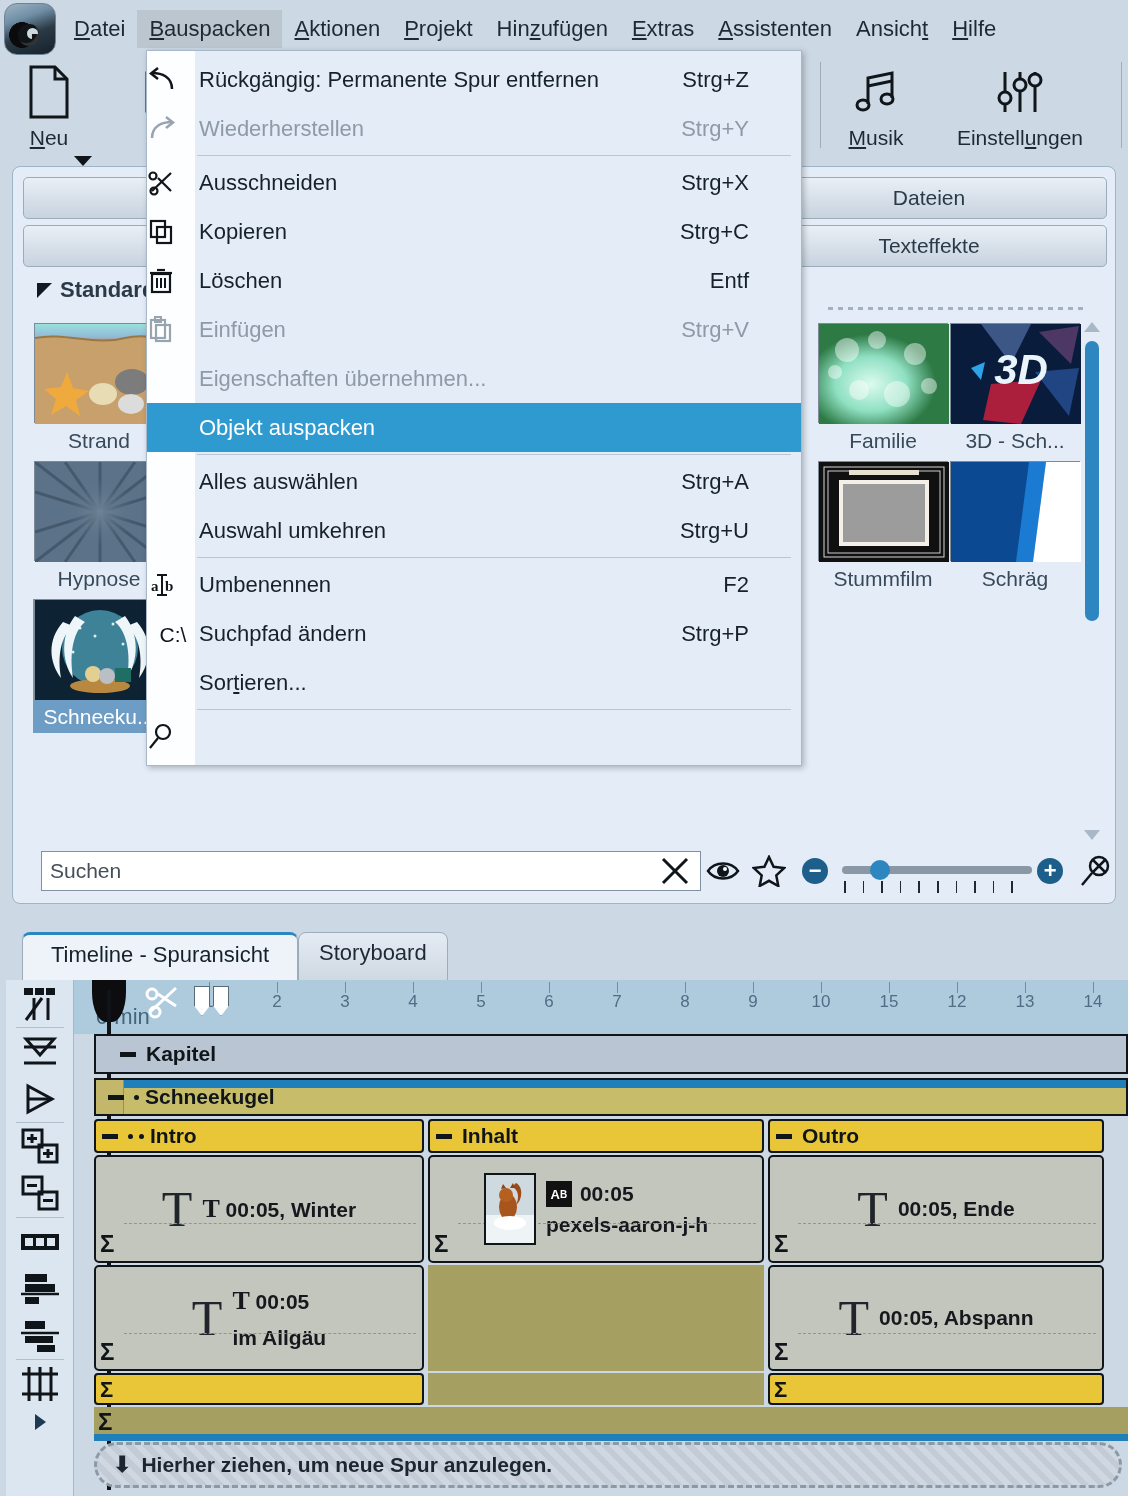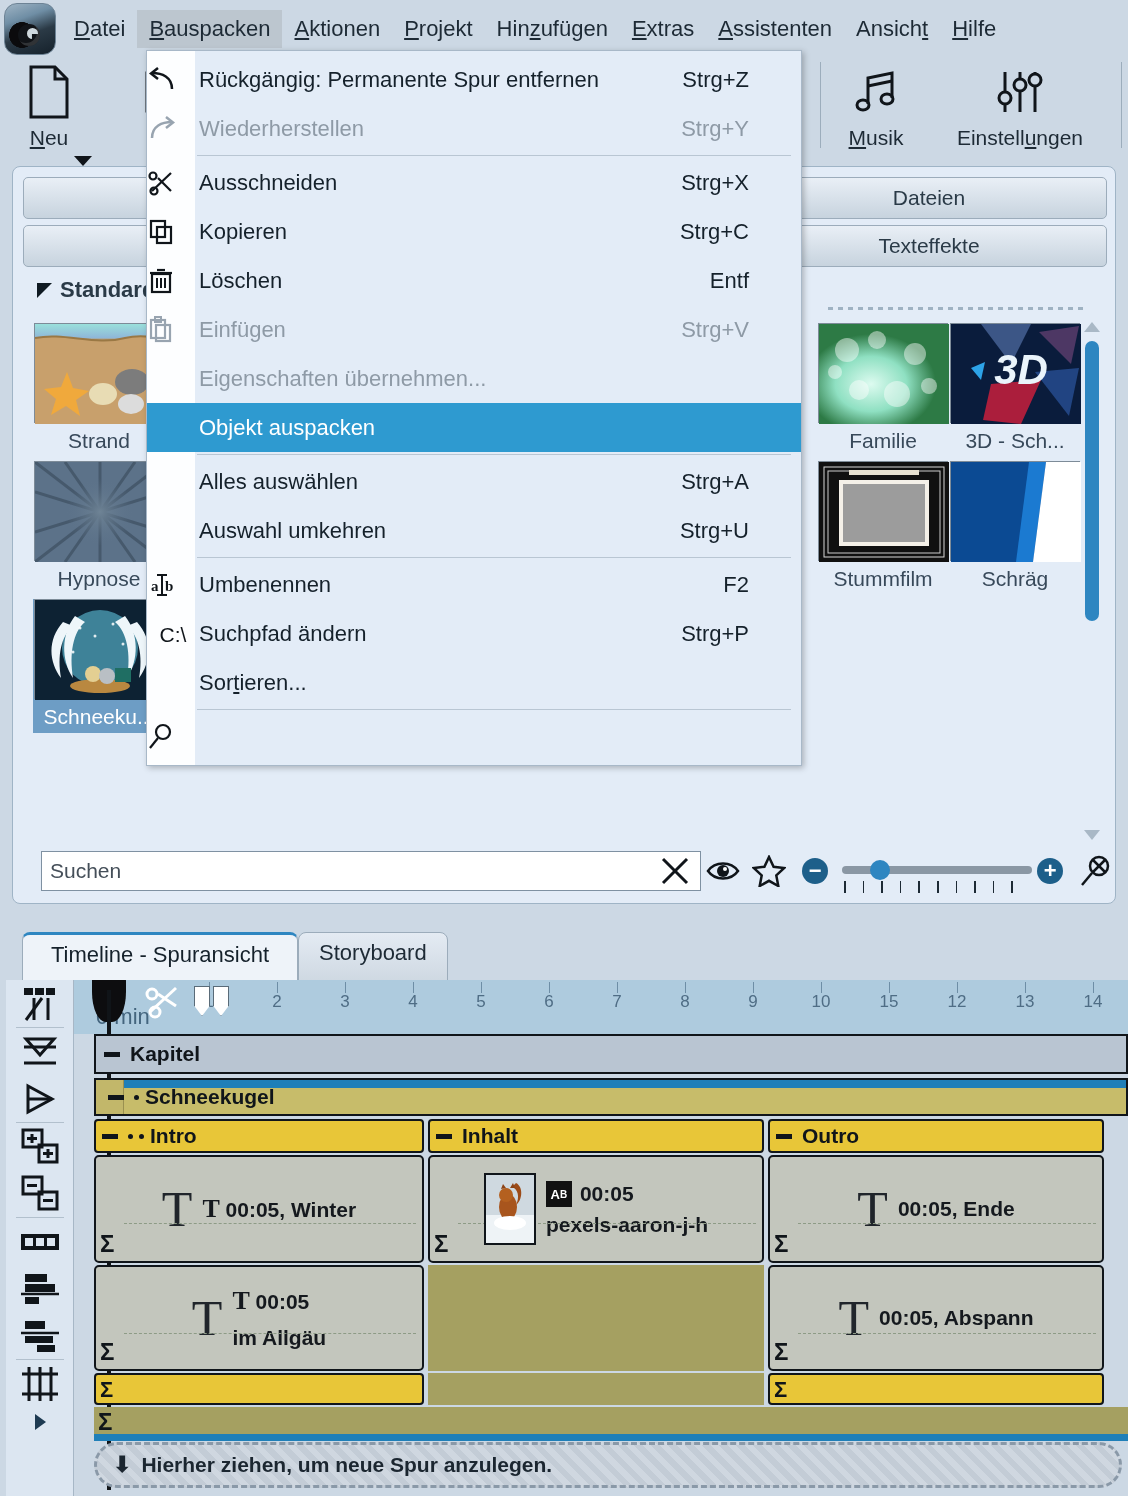--- a/index.html
+++ b/index.html
@@ -201,21 +201,21 @@
   .scissors { position: absolute; left: 68px; top: 2px; font-size: 30px; color: #fff; }
   .markerpair { position: absolute; left: 120px; top: 6px; display: flex; gap: 3px; }
   .mk { width: 16px; height: 30px; background: #fff; border: 1px solid #5a6b78;
         clip-path: polygon(0 0, 100% 0, 100% 65%, 50% 100%, 0 65%); }
 
   .tracks { position: absolute; left: 20px; top: 54px; width: 1034px; }
 
   .row-kapitel {
     position: relative; height: 40px; background: #b9c5d2;
     border: 2px solid #10151a; display: flex; align-items: center;
-    font-size: 21px; font-weight: bold; color: #10151a; padding-left: 8px;
+    font-size: 21px; font-weight: bold; color: #10151a; padding-left: 24px;
   }
   .minus-box { display:inline-block; width: 16px; height: 5px; background:#10151a; margin-right: 10px; }
   .dot { display:inline-block; width: 5px; height: 5px; border-radius:50%; background:#10151a; margin-right: 6px; }
 
   .row-schnee {
     position: relative; height: 38px; margin-top: 4px;
     background: #c7bc6a; border: 2px solid #10151a;
     display: flex; align-items: center; font-size: 21px; font-weight: bold;
     color: #10151a; padding-left: 8px;
   }

